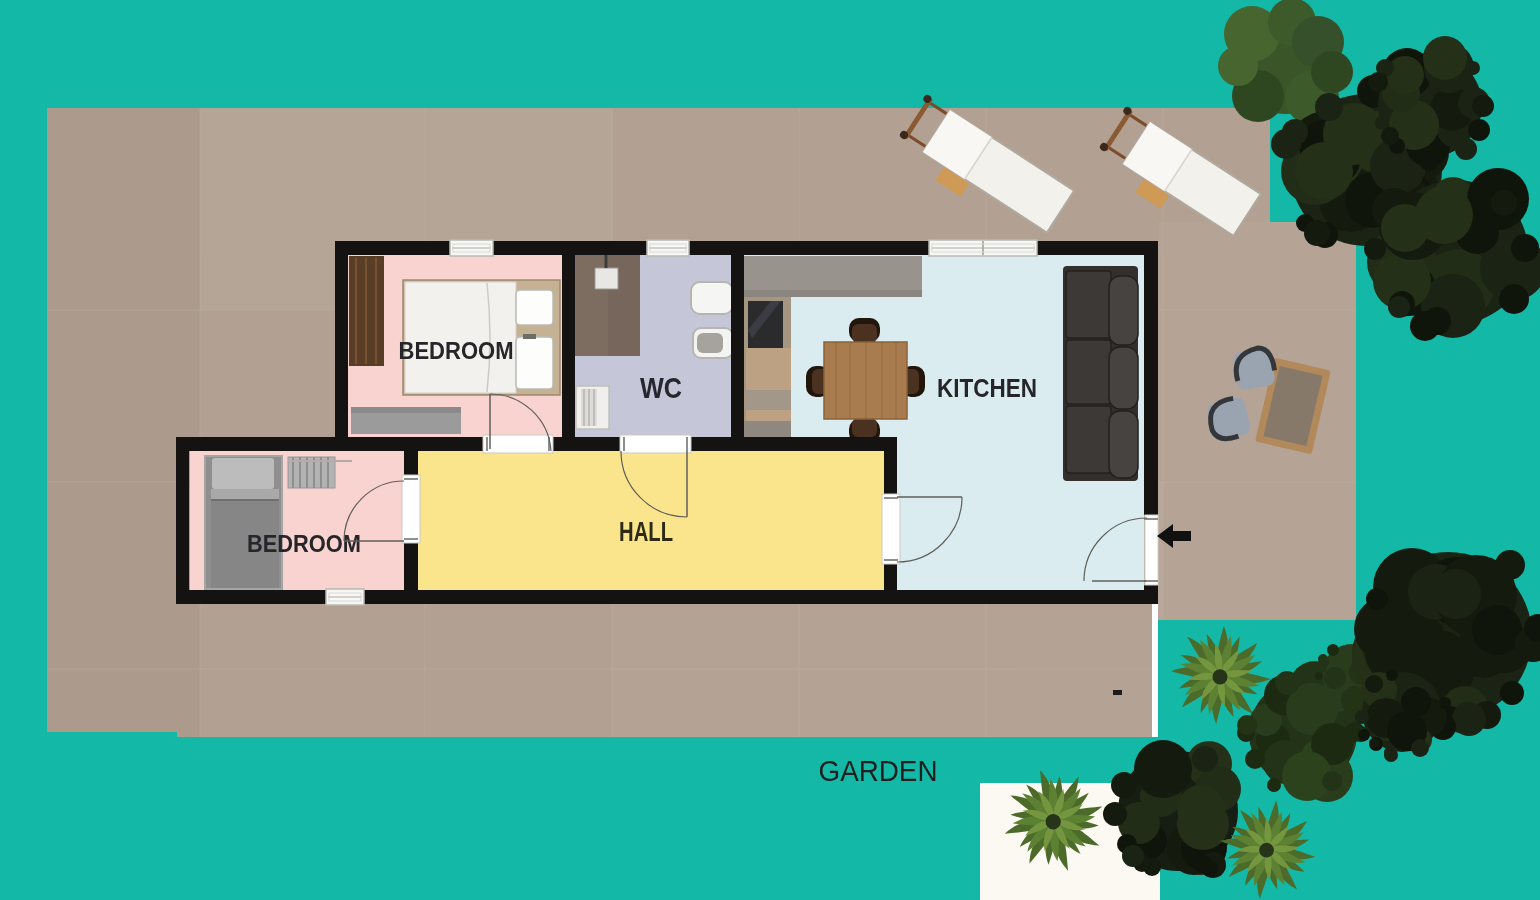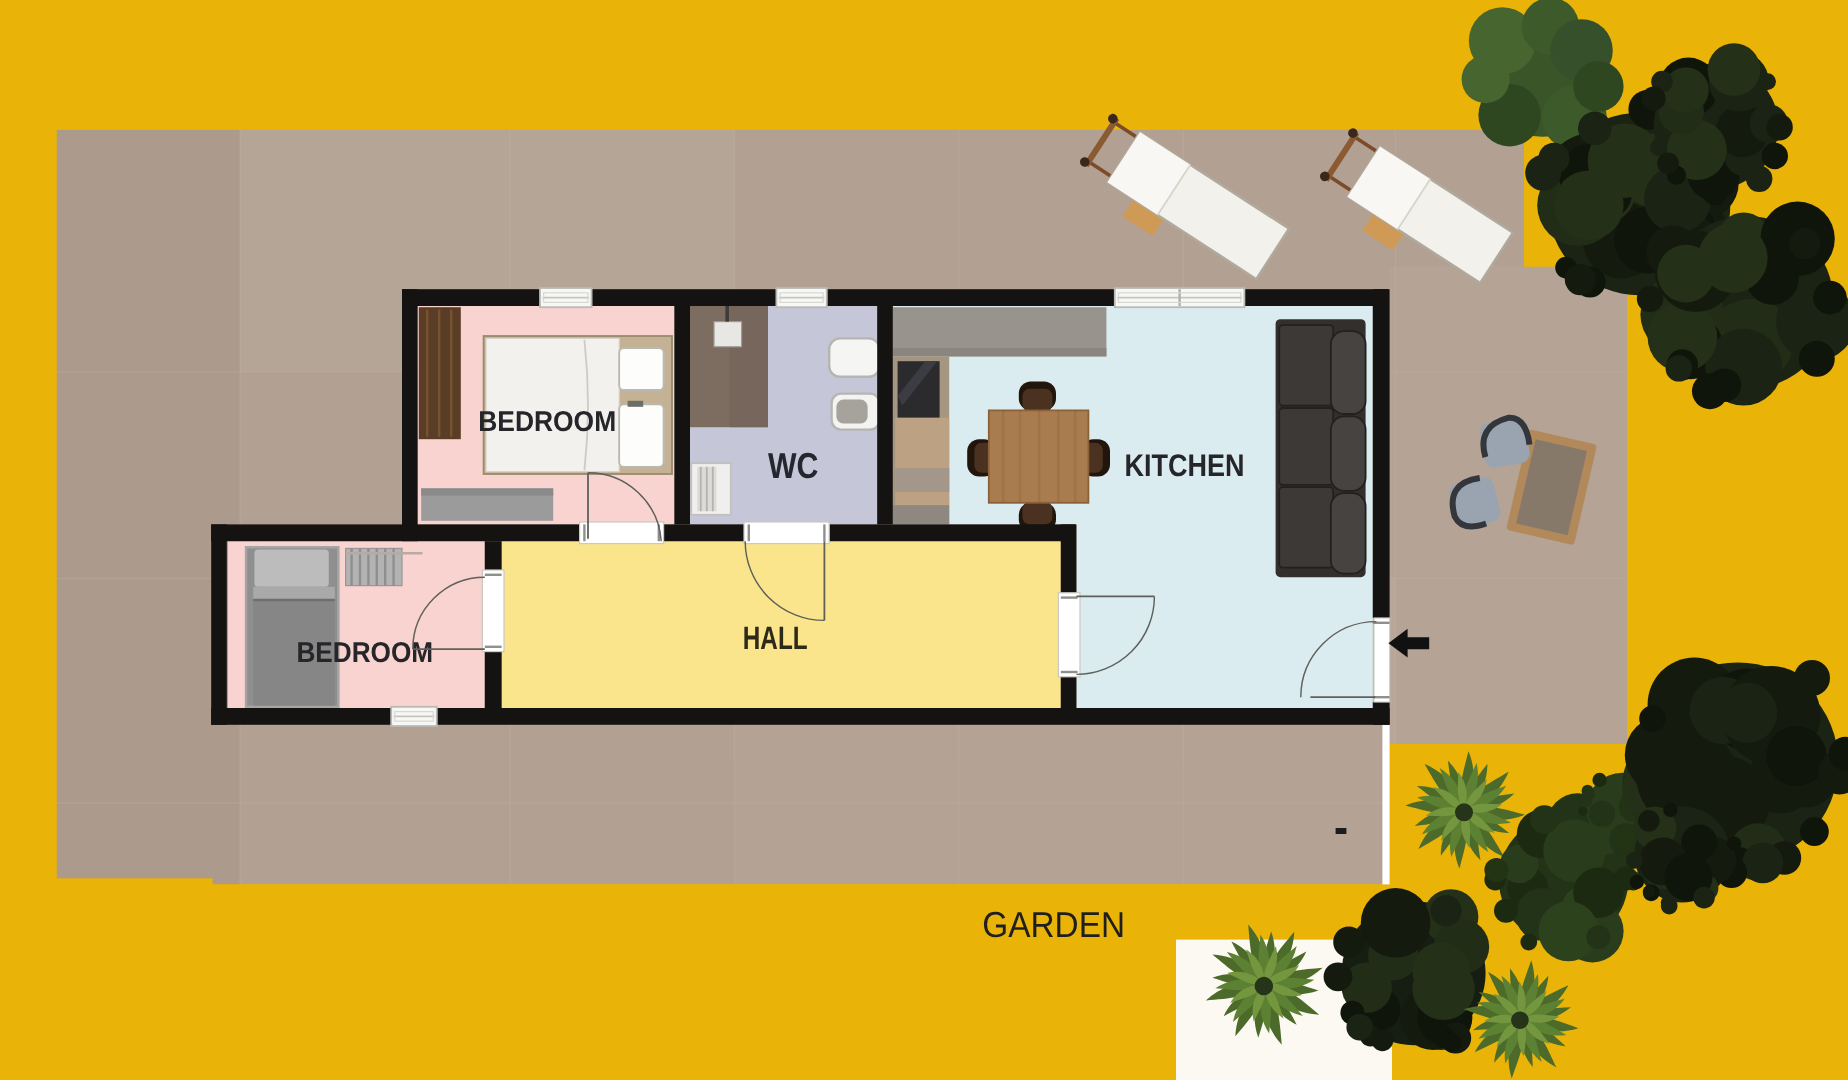--- a/index.html
+++ b/index.html
@@ -1,16 +1,16 @@
 <!DOCTYPE html>
 <html><head>
 <meta charset="utf-8">
 <style>
 html,body{margin:0;padding:0;background:#ffffff;}
-#page{position:relative;width:1540px;height:900px;background:#eab308;overflow:hidden;
+#page{position:relative;width:1540px;height:900px;background:#14b8a6;overflow:hidden;
 font-family:"Liberation Sans", sans-serif;}
 svg{position:absolute;left:0;top:0;}
 text{font-family:"Liberation Sans", sans-serif;}
 </style>
 </head>
 <body>
 <div id="page">
 <svg width="1540" height="900" viewBox="0 0 1540 900">
 <defs>
 <clipPath id="patioclip">

